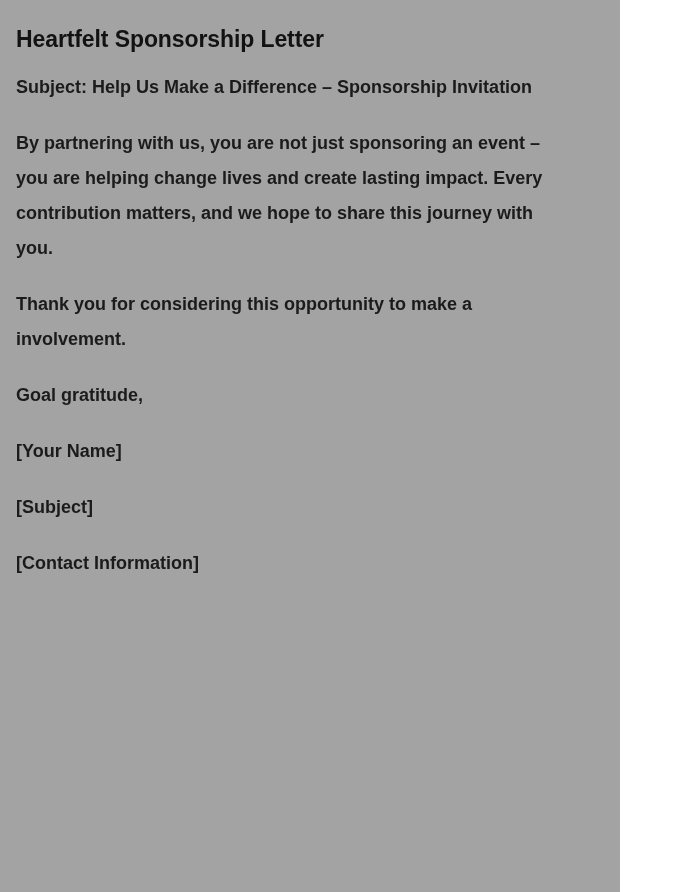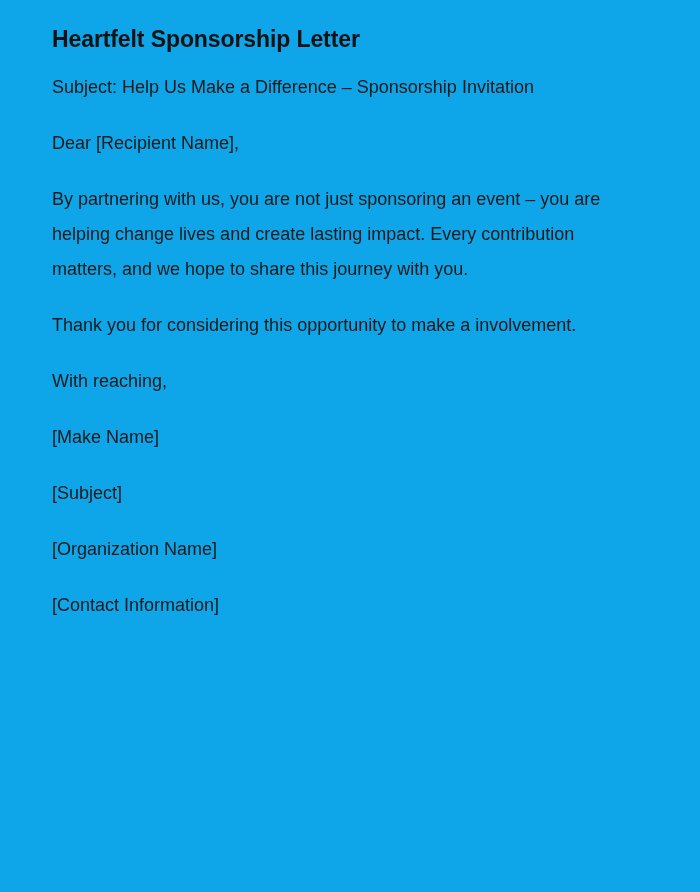--- a/index.html
+++ b/index.html
@@ -10,74 +10,72 @@
   }
   body {
     width: 700px;
     min-height: 892px;
     font-family: "Liberation Sans", "DejaVu Sans", sans-serif;
     color: #1b1b1b;
     -webkit-font-smoothing: antialiased;
   }
   .page {
     box-sizing: border-box;
-    width: 700px;
+    width: 620px;
     min-height: 892px;
-    padding: 24px 60px 24px 52px;
-    background: #0ea5e9;
+    padding: 24px 60px 24px 16px;
+    background: #a3a3a3;
   }
   .doc-title {
     margin: 0 0 16px 0;
     padding: 0;
     font-size: 23px;
     line-height: 30px;
     font-weight: 700;
     letter-spacing: -0.1px;
     color: #121212;
   }
   .doc-body {
     display: block;
   }
   .para {
     margin: 0 0 21px 0;
     padding: 0;
     font-size: 18px;
     line-height: 35px;
-    font-weight: 400;
+    font-weight: 700;
     color: #1b1b1b;
     max-width: 600px;
     text-align: left;
     word-wrap: break-word;
   }
   .para:last-child {
     margin-bottom: 16px;
   }
 </style>
 </head>
 <body>
 
 <div class="page">
 
   <h1 class="doc-title">Heartfelt Sponsorship Letter</h1>
 
   <div class="doc-body">
 
     <p class="para">Subject: Help Us Make a Difference – Sponsorship Invitation</p>
 
-    <p class="para">Dear [Recipient Name],</p>
 
 
     <p class="para">By partnering with us, you are not just sponsoring an event – you are helping change lives and create lasting impact. Every contribution matters, and we hope to share this journey with you.</p>
 
     <p class="para">Thank you for considering this opportunity to make a involvement.</p>
 
-    <p class="para">With reaching,</p>
+    <p class="para">Goal gratitude,</p>
 
-    <p class="para">[Make Name]</p>
+    <p class="para">[Your Name]</p>
 
     <p class="para">[Subject]</p>
 
-    <p class="para">[Organization Name]</p>
 
     <p class="para">[Contact Information]</p>
 
   </div>
 </div>
 
 </body></html>

